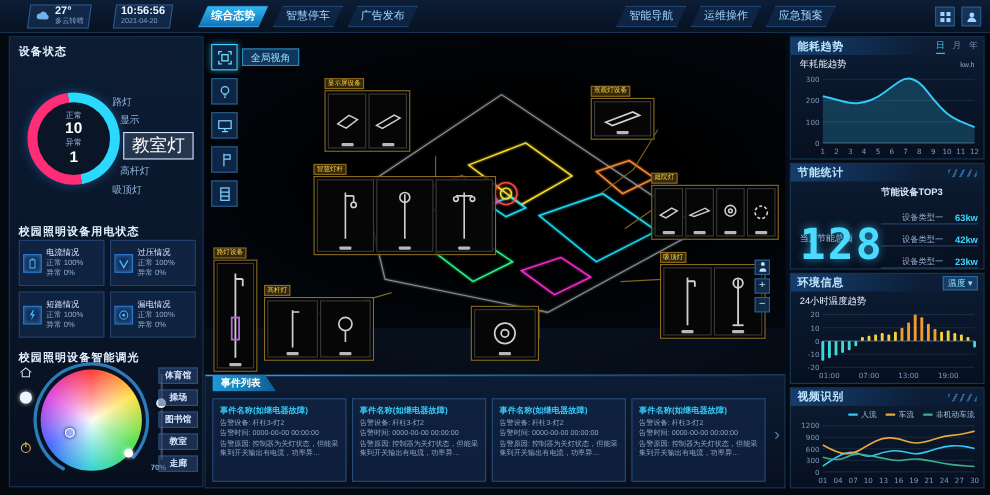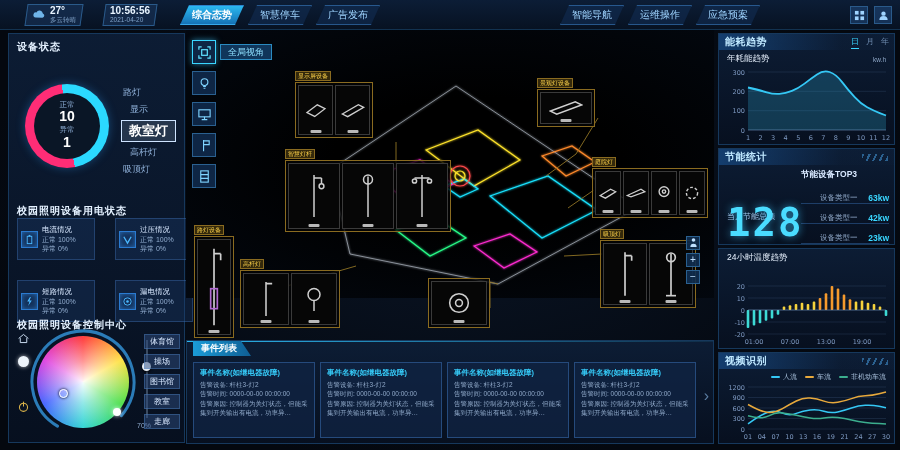--- a/index.html
+++ b/index.html
@@ -46,31 +46,31 @@
   .donut .hole{position:absolute;inset:9px;border-radius:50%;background:#0a1626;
     display:flex;flex-direction:column;align-items:center;justify-content:center;line-height:1;}
   .donut .lab{font-size:7.5px;color:#8fb0d8;}
   .donut .val{font-size:14px;font-weight:bold;color:#fff;margin:1px 0 3px;}
   .legend{position:absolute;right:8px;top:52px;display:flex;flex-direction:column;gap:4px;align-items:flex-start;}
   .legend .li{font-size:9px;color:#8fb0d8;cursor:pointer;}
   .legend .li:nth-child(1){margin-left:2px;}
   .legend .li:nth-child(2){margin-left:9px;}
   .legend .li:nth-child(4){margin-left:9px;}
   .legend .li:nth-child(5){margin-left:2px;}
-  .legend .li.active{font-size:13px;color:#fff;font-weight:bold;border:1px solid #cfe4ff;
-    background:rgba(200,225,255,.14);padding:1px 7px;margin-left:0;}
+  .legend .li.active{font-size:16px;color:#fff;font-weight:normal;border:1px solid #cfe4ff;
+    background:rgba(200,225,255,.14);padding:1px 7px;margin-left:12px;}
   .pgrid{position:absolute;left:8px;top:184px;width:161px;display:grid;
-    grid-template-columns:78px 78px;gap:20px;}
+    grid-template-columns:78px 78px;gap:5px;}
   .pcard{height:42px;background:rgba(28,60,110,.35);border:1px solid rgba(80,140,220,.3);
     display:flex;align-items:center;gap:4px;padding:3px;}
   .pico{width:17px;height:17px;flex:none;background:rgba(40,120,220,.18);border:1px solid #2a7ad0;
     display:flex;align-items:center;justify-content:center;box-shadow:0 0 5px rgba(60,160,255,.5) inset;}
   .pcard .nm{font-size:7.5px;color:#d8e8ff;line-height:10px;}
   .pcard .rw{font-size:7px;color:#93aed0;line-height:9px;}
-  .dim{position:absolute;left:0;top:296px;width:177px;height:110px;}
+  .dim{position:absolute;left:0;top:296px;width:177px;height:110px;font-weight:bold;}
   .wheel{position:absolute;left:28px;top:6px;width:92px;height:92px;border-radius:50%;
     background:conic-gradient(#ff4040,#ffe24a,#52e052,#3ad6d6,#4a6aff,#e04ae0,#ff4040);}
   .wheel::after{content:"";position:absolute;inset:0;border-radius:50%;
     background:radial-gradient(circle,rgba(255,255,255,.95) 0%,rgba(255,255,255,.45) 32%,transparent 68%);}
   .wheel-sel{position:absolute;left:24%;top:58%;width:9px;height:9px;border:1.5px solid #fff;
     border-radius:50%;z-index:2;box-shadow:0 0 3px #000;}
   .wheel-arc{position:absolute;left:20px;top:-2px;width:108px;height:108px;pointer-events:none;}
   .wheel-thumb{position:absolute;left:104px;top:78px;width:8px;height:8px;border-radius:50%;
     background:#fff;box-shadow:0 0 4px rgba(255,255,255,.9);z-index:3;}
   .vslider{position:absolute;left:133px;top:10px;width:10px;height:78px;}
@@ -260,21 +260,21 @@
             </svg>
           </div>
         <div>
             <div class="nm">漏电情况</div>
           <div class="rw">正常 100%</div>
           <div class="rw">异常 0%</div>
           </div>
       </div>
     </div>
 
-    <div class="sechead" style="position:absolute;left:0;top:278px;">校园照明设备控制中心</div>
+    <div class="sechead" style="position:absolute;left:0;top:278px;">校园照明设备智能调光</div>
     <div class="dim">
       <svg class="mini-ic" style="left:8px;top:2px;" width="13" height="13" viewBox="0 0 16 16">
           <path d="M2,8 L8,3 L14,8 M4,7.5 V13 H12 V7.5" fill="none" stroke="#cfe0f5" stroke-width="1.2"></path>
         </svg>
       <div class="mini-ic" style="left:9px;top:26px;width:11px;height:11px;border-radius:50%;background:#eef4fb;box-shadow:0 0 4px rgba(255,255,255,.7);"></div>
       <svg class="mini-ic" style="left:8px;top:70px;" width="13" height="13" viewBox="0 0 16 16">
           <circle cx="8" cy="9" r="5" fill="none" stroke="#d8b24a" stroke-width="1.3"></circle>
           <line x1="8" y1="2" x2="8" y2="8" stroke="#d8b24a" stroke-width="1.3"></line>
         </svg>
       <svg class="wheel-arc" viewBox="0 0 108 108">
@@ -613,20 +613,24 @@
         <span class="v">42kw</span>
       </div>
       <div class="t3row">
         <span class="n">设备类型一</span>
         <span class="v">23kw</span>
       </div>
     </div>
   </div>
 
   <div class="panel rp3">
+    <div class="phead">
+      <span class="pt">环境信息</span>
+      <div class="dd">温度 ▾</div>
+    </div>
     <div class="subrow">
         <span class="st">24小时温度趋势</span>
       </div>
     <div class="chart" style="left:5px;top:33px;width:166px;height:64px;"><svg width="166" height="64" viewBox="0 0 166 64">
           <line x1="24" y1="52.0" x2="162" y2="52.0" stroke="rgba(120,160,220,.14)"></line>
           <text x="21" y="54.5" text-anchor="end" class="tick">-20</text>
           <line x1="24" y1="40.0" x2="162" y2="40.0" stroke="rgba(120,160,220,.14)"></line>
           <text x="21" y="42.5" text-anchor="end" class="tick">-10</text>
           <line x1="24" y1="28.0" x2="162" y2="28.0" stroke="rgba(120,160,220,.14)"></line>
           <text x="21" y="30.5" text-anchor="end" class="tick">0</text>

